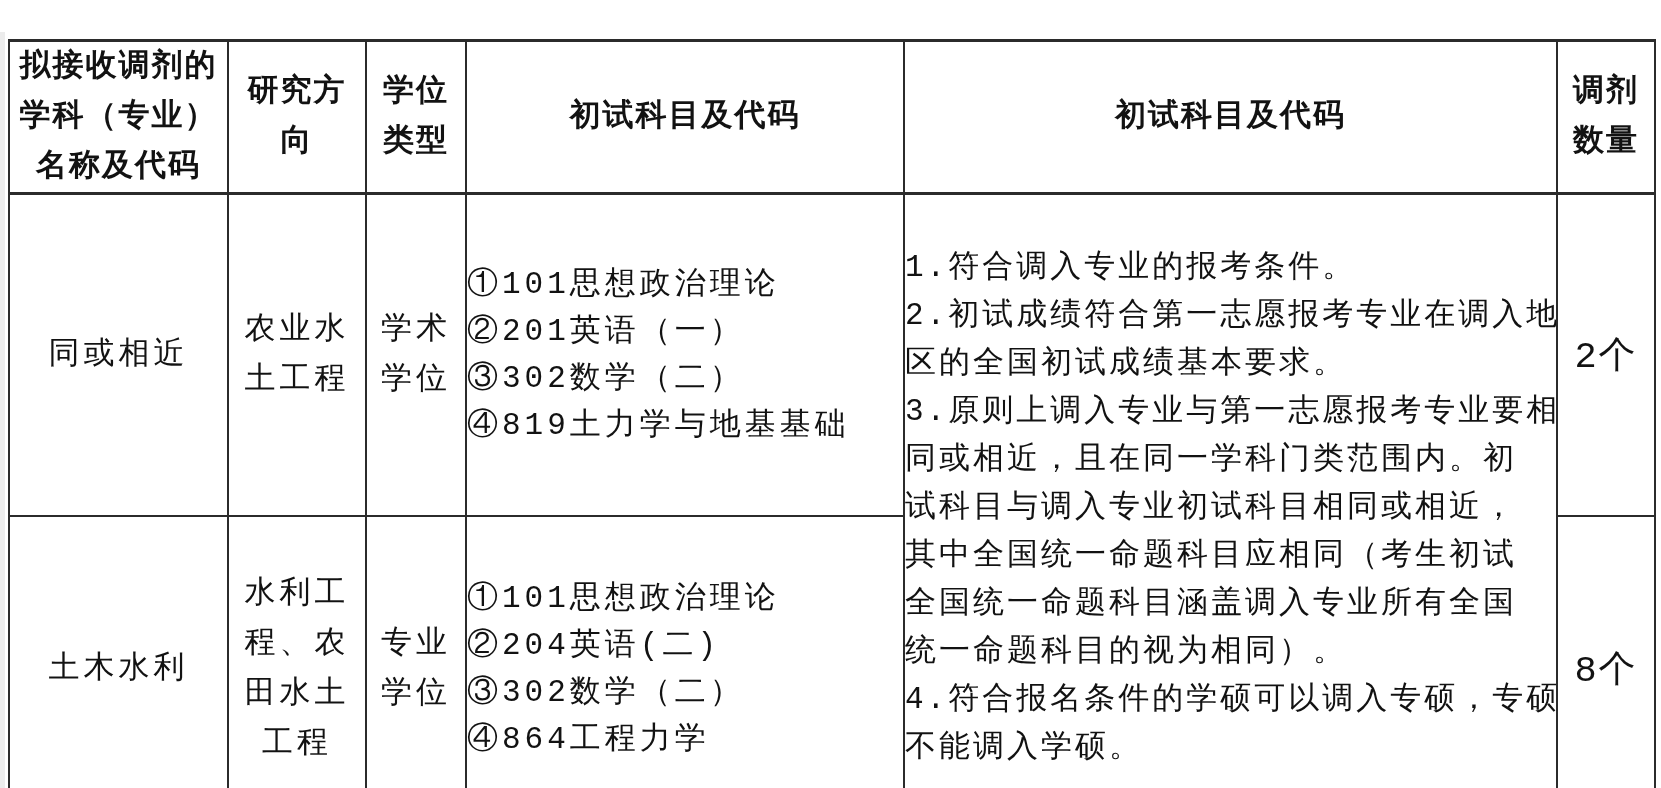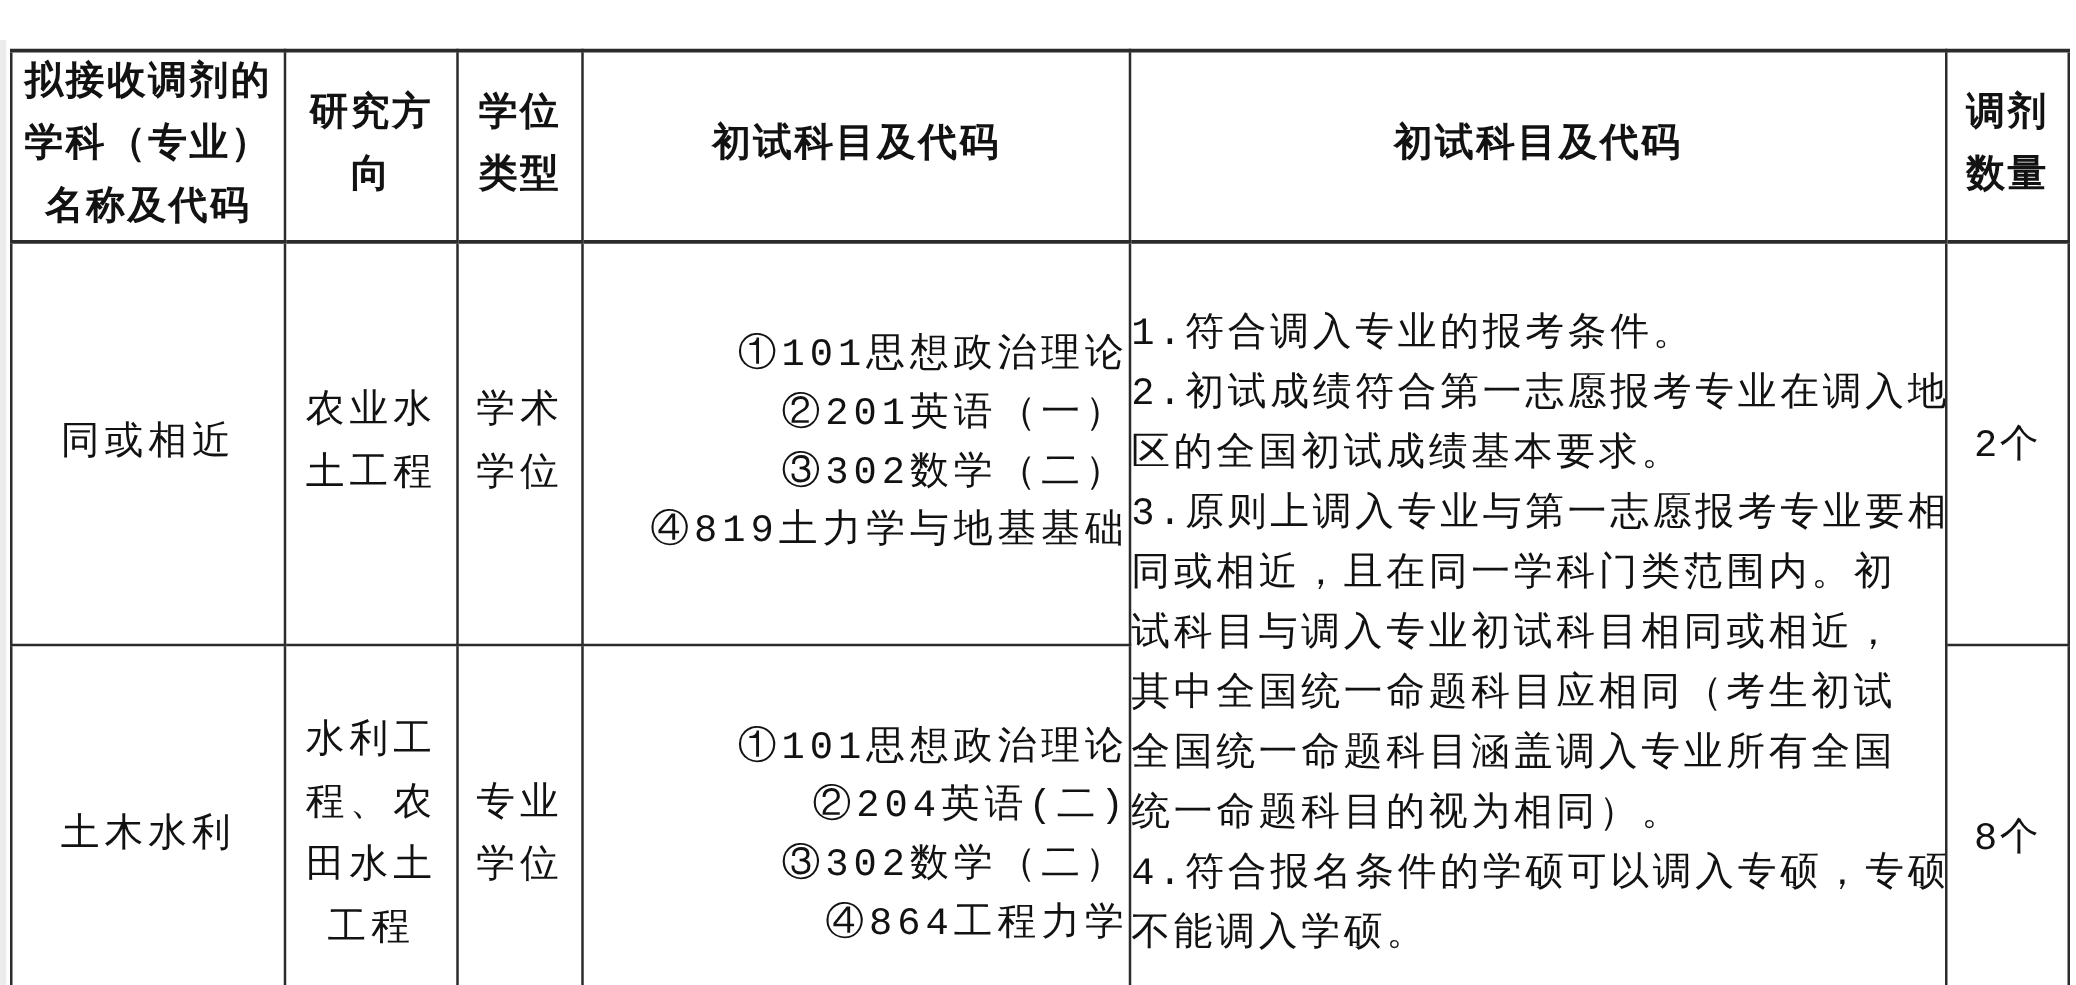--- a/index.html
+++ b/index.html
@@ -53,40 +53,40 @@
     white-space: pre;
   }
   td.c-center {
     text-align: center;
     white-space: pre;
     font-size: 31px;
     letter-spacing: 4px;
     line-height: 50px;
   }
   td.c-subjects {
-    text-align: right;
+    text-align: left;
     white-space: pre;
     font-size: 31px;
     letter-spacing: 4px;
     line-height: 47px;
     padding-left: 10px;
   }
   td.c-req {
     text-align: left;
     white-space: pre;
     font-size: 31px;
     letter-spacing: 3px;
     line-height: 48px;
     padding-left: 8px;
     padding-right: 2px;
   }
   td.c-quota {
     text-align: center;
     white-space: pre;
-    font-size: 31px;
+    font-size: 37px;
     letter-spacing: 2px;
   }
   tr.r-hdr  { height: 142px; }
   tr.r-one  { height: 322px; }
   tr.r-two  { height: 307px; }
 </style>
 </head>
 <body>
 
 <div class="sheet">

